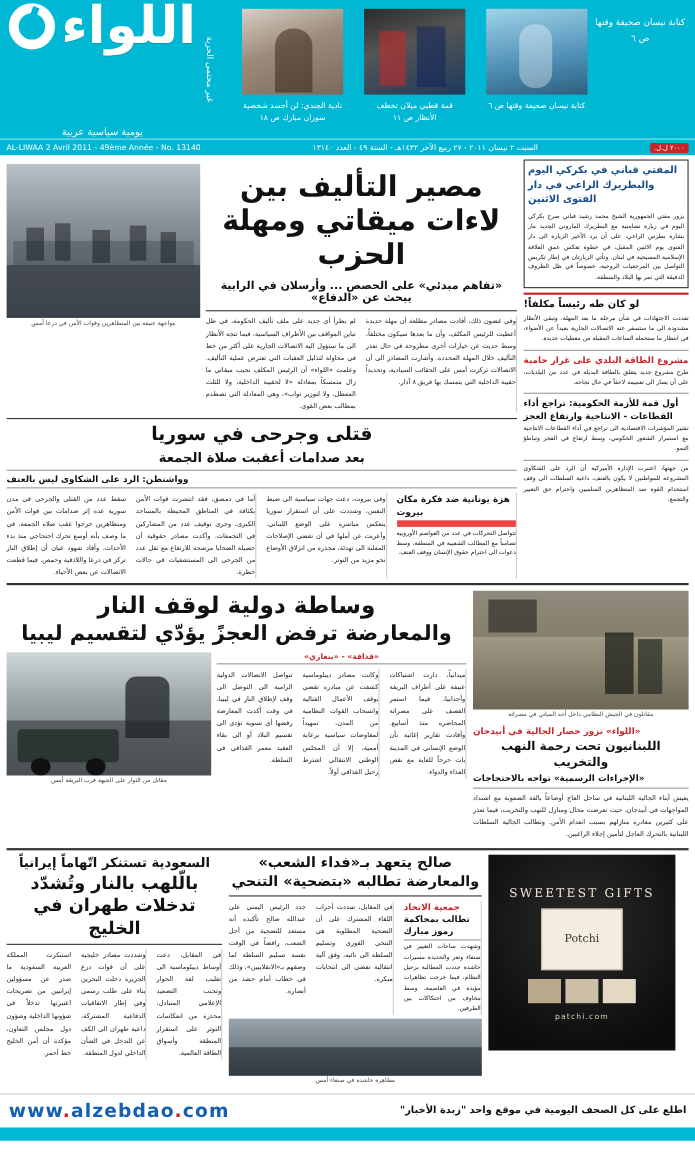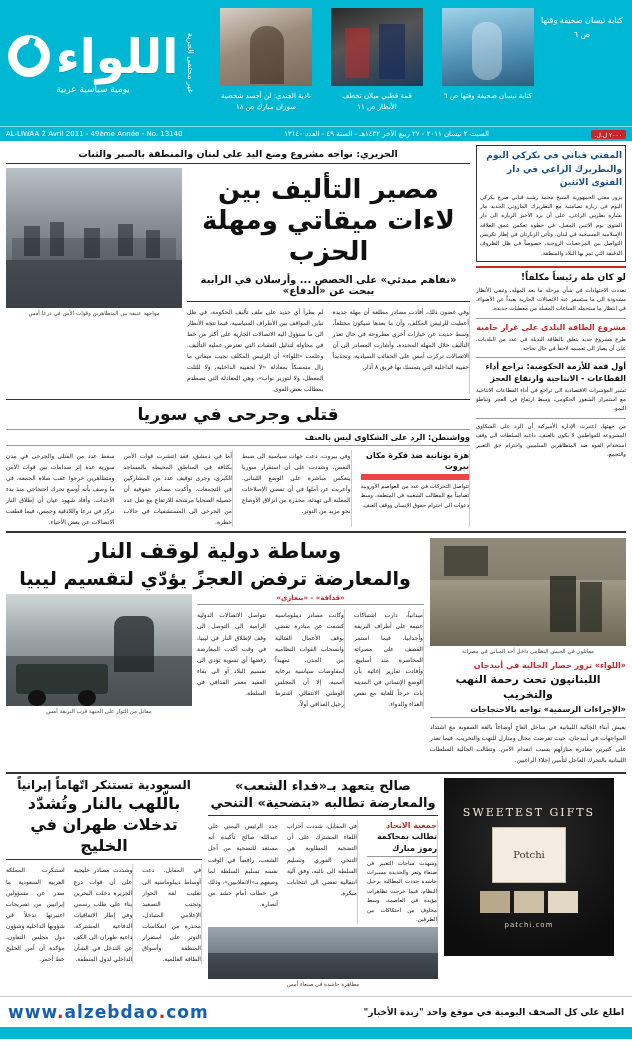--- a/index.html
+++ b/index.html
@@ -2,21 +2,21 @@
 <html lang="ar" dir="rtl"><head>
 <meta charset="utf-8">
 <style>
   html,body{margin:0;padding:0;background:#ffffff;}
   body{width:632px;height:1047px;font-family:"DejaVu Sans",sans-serif;color:#111;overflow:hidden;}
   .page{position:relative;width:632px;height:1047px;background:#fff;}
 
   
   .masthead{position:relative;height:126px;background:#00b7d4;overflow:hidden;}
   .mast-inner{display:flex;flex-direction:row-reverse;height:126px;}
-  .logo-zone{width:232px;display:flex;flex-direction:column;align-items:center;justify-content:center;color:#fff;}
+  .logo-zone{width:232px;display:flex;flex-direction:column;align-items:center;justify-content:space-between;color:#fff;}
   .logo-row{display:flex;align-items:center;gap:6px;}
   .logo-word{font-size:47px;font-weight:bold;letter-spacing:-2px;line-height:1;text-shadow:0 1px 0 rgba(0,0,0,.15);}
   .logo-mark{width:42px;height:42px;border-radius:50%;background:#fff;position:relative;}
   .logo-mark:after{content:"";position:absolute;left:9px;top:9px;width:24px;height:24px;border-radius:50%;background:#00b7d4;}
   .logo-mark:before{content:"";position:absolute;left:19px;top:3px;width:6px;height:18px;background:#00b7d4;transform:rotate(20deg);}
   .logo-sub{font-size:9px;margin-top:4px;}
   .logo-side{writing-mode:vertical-rl;font-size:8px;color:#fff;align-self:center;margin-right:4px;}
 
   .mast-items{flex:1;display:flex;flex-direction:row-reverse;align-items:flex-start;padding:8px 6px 0 6px;gap:4px;}
   .mast-card{width:92px;text-align:center;padding-left:15px;}
@@ -61,21 +61,21 @@
   .ad-sub{font-size:7px;color:#d9cdb6;letter-spacing:1px;}
 
   .footer{height:30px;background:#fff;display:flex;align-items:center;justify-content:space-between;padding:0 8px;border-top:1px solid #ccc;}
   .url{font-family:"DejaVu Sans",sans-serif;font-weight:bold;font-size:17px;color:#1560b0;letter-spacing:1px;}
   .url .dot{color:#c9262c;}
   .foot-ar{font-size:9px;font-weight:bold;}
   .foot-bar{height:12px;background:#00b7d4;}
 
   .kicker{font-size:7px;color:#c9262c;text-align:center;font-weight:bold;}
   .tiny{font-size:5.5px;line-height:1.7;text-align:justify;}
-  .small-head{font-size:8px;font-weight:bold;text-align:right;line-height:1.4;}
+  .small-head{font-size:8px;font-weight:bold;text-align:left;line-height:1.4;}
 </style>
 </head>
 <body>
 
 <div class="page">
 
   <div class="masthead">
     <div class="mast-inner">
       <div class="logo-zone">
         <div class="logo-row">
@@ -115,21 +115,20 @@
 
   <div class="mast-strip">
     <div class="date-en">AL-LIWAA 2 Avril 2011 - 49ème Année - No. 13140</div>
     <div>السبت ٢ نيسان ٢٠١١ - ٢٧ ربيع الآخر ١٤٣٢هـ - السنة ٤٩ - العدد ١٣١٤٠</div>
     <div class="price-box">٢٠٠٠ ل.ل.</div>
   </div>
 
   <div class="lead">
 
     <div class="lead-right">
-      <div class="topline">الحريري: نواجه مشروع وضع اليد على لبنان والمنطقة بالصبر والثبات</div>
 
       <div style="display:flex;flex-direction:row-reverse;gap:5px;margin-top:4px;">
 
         <div style="width:176px;">
           <div class="photo" style="height:140px;background:linear-gradient(180deg,#b9c2c6 0%,#8d949a 35%,#6d7478 70%,#57606a 100%);">
             <div style="position:absolute;left:0;top:92px;width:176px;height:48px;background:rgba(35,40,45,.55)"></div>
             <div style="position:absolute;left:6px;top:70px;width:164px;height:24px;background:rgba(60,70,80,.4)"></div>
             <div style="position:absolute;left:18px;top:58px;width:16px;height:30px;background:rgba(20,25,30,.5)"></div>
             <div style="position:absolute;left:44px;top:54px;width:14px;height:34px;background:rgba(20,25,30,.5)"></div>
             <div style="position:absolute;left:78px;top:60px;width:16px;height:30px;background:rgba(20,25,30,.5)"></div>
@@ -144,20 +143,21 @@
           <div class="subhead">«تفاهم مبدئي» على الحصص ... وأرسلان في الرابية يبحث عن «الدفاع»</div>
           <div class="cols3">
             <div class="col body-txt">لم يطرأ أي جديد على ملف تأليف الحكومة، في ظل تباين المواقف بين الأطراف السياسية، فيما تتجه الأنظار الى ما ستؤول اليه الاتصالات الجارية على أكثر من خط في محاولة لتذليل العقبات التي تعترض عملية التأليف. وعلمت «اللواء» أن الرئيس المكلف نجيب ميقاتي ما زال متمسكاً بمعادلة «لا لحقيبة الداخلية، ولا للثلث المعطل، ولا لتوزير نواب»، وهي المعادلة التي تصطدم بمطالب بعض القوى.</div>
             <div class="col body-txt vrule" style="padding-left:4px;">وفي غضون ذلك، أفادت مصادر مطلعة أن مهلة جديدة أعطيت للرئيس المكلف، وأن ما بعدها سيكون مختلفاً، وسط حديث عن خيارات أخرى مطروحة في حال تعذر التأليف خلال المهلة المحددة. وأشارت المصادر الى أن الاتصالات تركزت أمس على الحقائب السيادية، وتحديداً حقيبة الداخلية التي يتمسك بها فريق ٨ آذار.</div>
           </div>
         </div>
       </div>
 
       <div style="margin-top:5px;border-top:1px solid #333;padding-top:4px;">
         <div class="sec-head">قتلى وجرحى في سوريا</div>
+        <div class="sec-head2" style="margin-top:2px;">بعد صدامات أعقبت صلاة الجمعة</div>
         <div class="small-head" style="border-top:1px solid #999;border-bottom:1px solid #999;margin-top:3px;padding:2px 0;">وواشنطن: الرد على الشكاوى ليس بالعنف</div>
         <div class="cols3">
           <div class="col body-txt">سقط عدد من القتلى والجرحى في مدن سورية عدة إثر صدامات بين قوات الأمن ومتظاهرين خرجوا عقب صلاة الجمعة، في ما وصف بأنه أوسع تحرك احتجاجي منذ بدء الأحداث. وأفاد شهود عيان أن إطلاق النار تركز في درعا واللاذقية وحمص، فيما قطعت الاتصالات عن بعض الأحياء.</div>
           <div class="col body-txt vrule" style="padding-left:4px;">أما في دمشق، فقد انتشرت قوات الأمن بكثافة في المناطق المحيطة بالمساجد الكبرى، وجرى توقيف عدد من المشاركين في التجمعات. وأكدت مصادر حقوقية أن حصيلة الضحايا مرشحة للارتفاع مع نقل عدد من الجرحى الى المستشفيات في حالات خطرة.</div>
           <div class="col body-txt vrule" style="padding-left:4px;">وفي بيروت، دعت جهات سياسية الى ضبط النفس، وشددت على أن استقرار سوريا ينعكس مباشرة على الوضع اللبناني. وأعربت عن أملها في أن تفضي الإصلاحات المعلنة الى تهدئة، محذرة من انزلاق الأوضاع نحو مزيد من التوتر.</div>
           <div class="col vrule" style="padding-left:4px;">
             <div class="small-head" style="border-bottom:6px solid #ef4444;padding-bottom:2px;">هزة يونانية ضد فكرة مكان بيروت</div>
             <div class="tiny" style="margin-top:2px;">تتواصل التحركات في عدد من العواصم الأوروبية تضامناً مع المطالب الشعبية في المنطقة، وسط دعوات الى احترام حقوق الإنسان ووقف العنف.</div>
           </div>
         </div>

